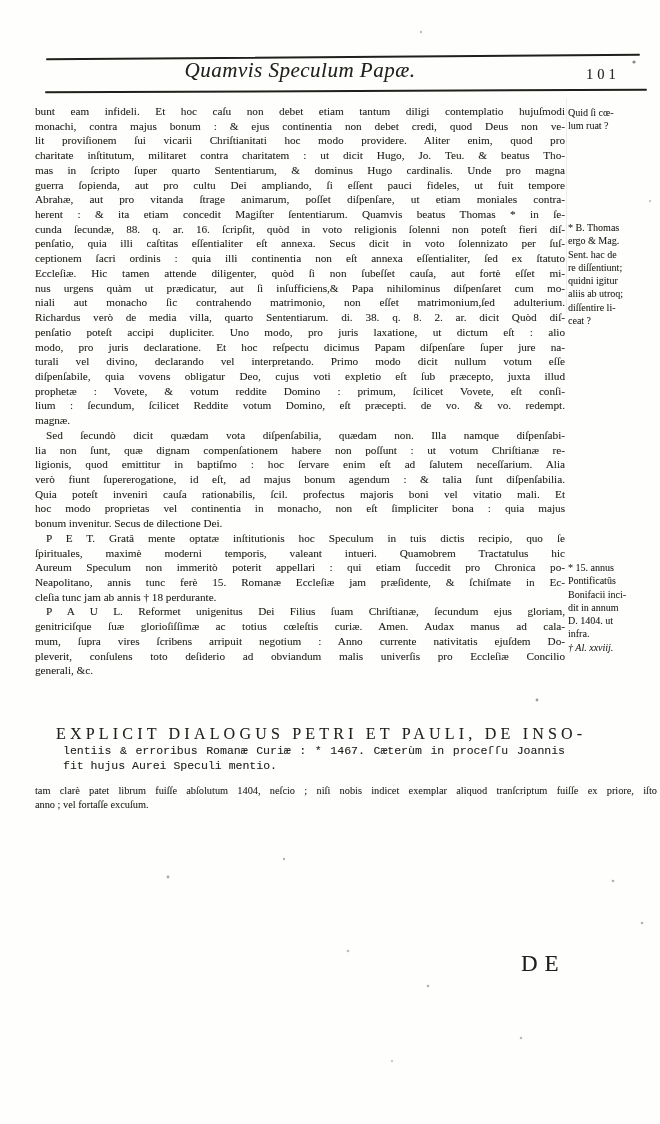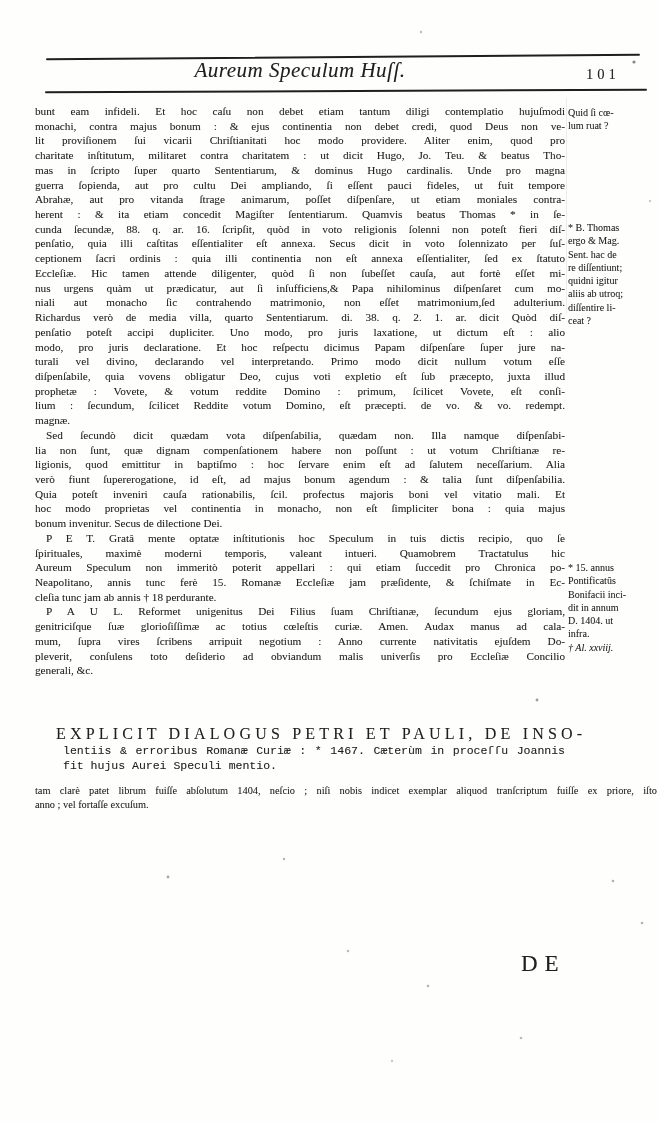--- a/index.html
+++ b/index.html
@@ -80,40 +80,40 @@
       520px 1037px 0 0.3px rgba(40,38,34,.30),
       391px 1060px 0 0.2px rgba(40,38,34,.25);
   }
 </style>
 </head>
 <body>
 
 <div class="page">
 
   <div class="rule rule-top"></div>
-  <div class="running-title">Aureum Speculum Huſſ.</div>
+  <div class="running-title">Quamvis Speculum Papæ.</div>
   <div class="page-number">101</div>
   <div class="rule rule-bottom"></div>
 
   <div class="body-col">
       <div class="bl">bunt eam infideli.  Et hoc caſu non debet etiam tantum diligi contemplatio hujuſmodi</div>
       <div class="bl">monachi, contra majus bonum : &amp; ejus continentia non debet credi, quod Deus non ve-</div>
       <div class="bl">lit proviſionem ſui vicarii Chriſtianitati hoc modo providere.  Aliter enim, quod pro</div>
       <div class="bl">charitate inſtitutum, militaret contra charitatem : ut dicit Hugo, Jo. Teu. &amp; beatus Tho-</div>
       <div class="bl">mas in ſcripto ſuper quarto Sententiarum, &amp; dominus Hugo cardinalis.  Unde pro magna</div>
       <div class="bl">guerra ſopienda, aut pro cultu Dei ampliando, ſi eſſent pauci fideles, ut fuit tempore</div>
       <div class="bl">Abrahæ, aut pro vitanda ſtrage animarum, poſſet diſpenſare, ut etiam moniales contra-</div>
       <div class="bl">herent : &amp; ita etiam concedit Magiſter ſententiarum.  Quamvis beatus Thomas * in ſe-</div>
       <div class="bl">cunda ſecundæ, 88. q. ar. 16. ſcripſit, quòd in voto religionis ſolenni non poteſt fieri diſ-</div>
       <div class="bl">penſatio, quia illi caſtitas eſſentialiter eſt annexa.  Secus dicit in voto ſolennizato per ſuſ-</div>
       <div class="bl">ceptionem ſacri ordinis : quia illi continentia non eſt annexa eſſentialiter, ſed ex ſtatuto</div>
       <div class="bl">Eccleſiæ.  Hic tamen attende diligenter, quòd ſi non ſubeſſet cauſa, aut fortè eſſet mi-</div>
       <div class="bl">nus urgens quàm ut prædicatur, aut ſi inſufficiens,&amp; Papa nihilominus diſpenſaret cum mo-</div>
       <div class="bl">niali aut monacho ſic contrahendo matrimonio, non eſſet matrimonium,ſed adulterium.</div>
-      <div class="bl">Richardus verò de media villa, quarto Sententiarum. di. 38. q. 2. 1. ar. dicit Quòd diſ-</div>
+      <div class="bl">Richardus verò de media villa, quarto Sententiarum. di. 38. q. 8. 2. ar. dicit Quòd diſ-</div>
       <div class="bl">penſatio poteſt accipi dupliciter.  Uno modo, pro juris laxatione, ut dictum eſt : alio</div>
       <div class="bl">modo, pro juris declaratione.  Et hoc reſpectu dicimus Papam diſpenſare ſuper jure na-</div>
       <div class="bl">turali vel divino, declarando vel interpretando.  Primo modo dicit nullum votum eſſe</div>
       <div class="bl">diſpenſabile, quia vovens obligatur Deo, cujus voti expletio eſt ſub præcepto, juxta illud</div>
       <div class="bl">prophetæ : Vovete, &amp; votum reddite Domino : primum, ſcilicet Vovete, eſt conſi-</div>
       <div class="bl">lium : ſecundum, ſcilicet Reddite votum Domino, eſt præcepti. de vo. &amp; vo. redempt.</div>
       <div class="bl end">magnæ.</div>
       <div class="bl indent">Sed ſecundò dicit quædam vota diſpenſabilia, quædam non.  Illa namque diſpenſabi-</div>
       <div class="bl">lia non ſunt, quæ dignam compenſationem habere non poſſunt : ut votum Chriſtianæ re-</div>
       <div class="bl">ligionis, quod emittitur in baptiſmo :  hoc ſervare enim eſt ad ſalutem neceſſarium.  Alia</div>

